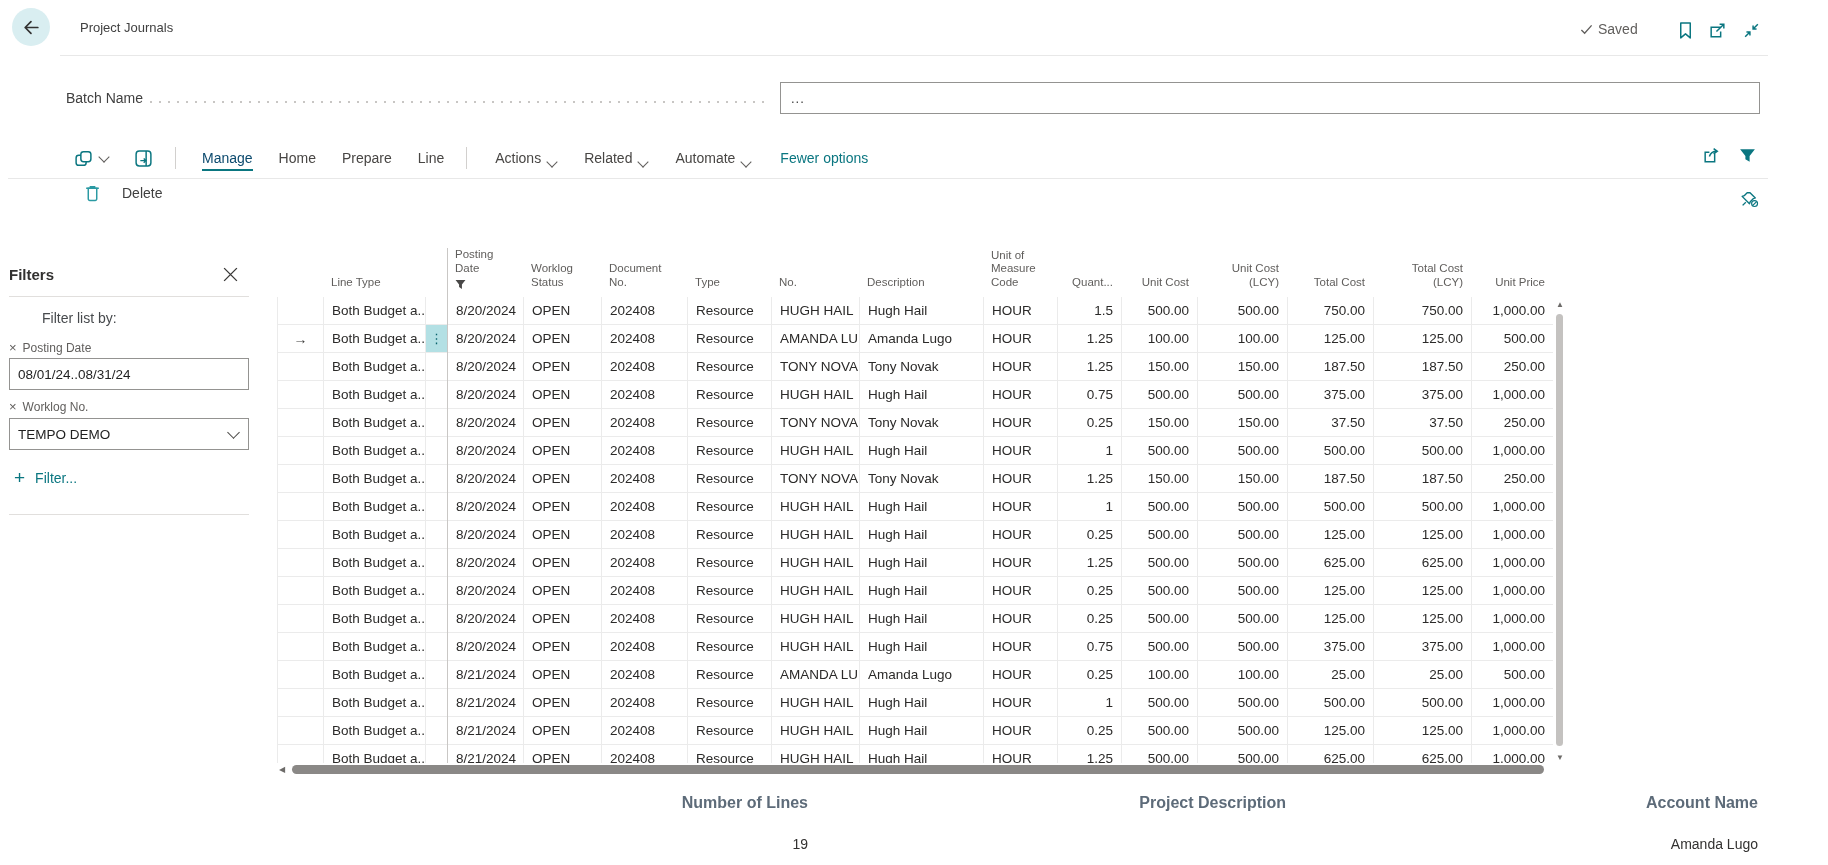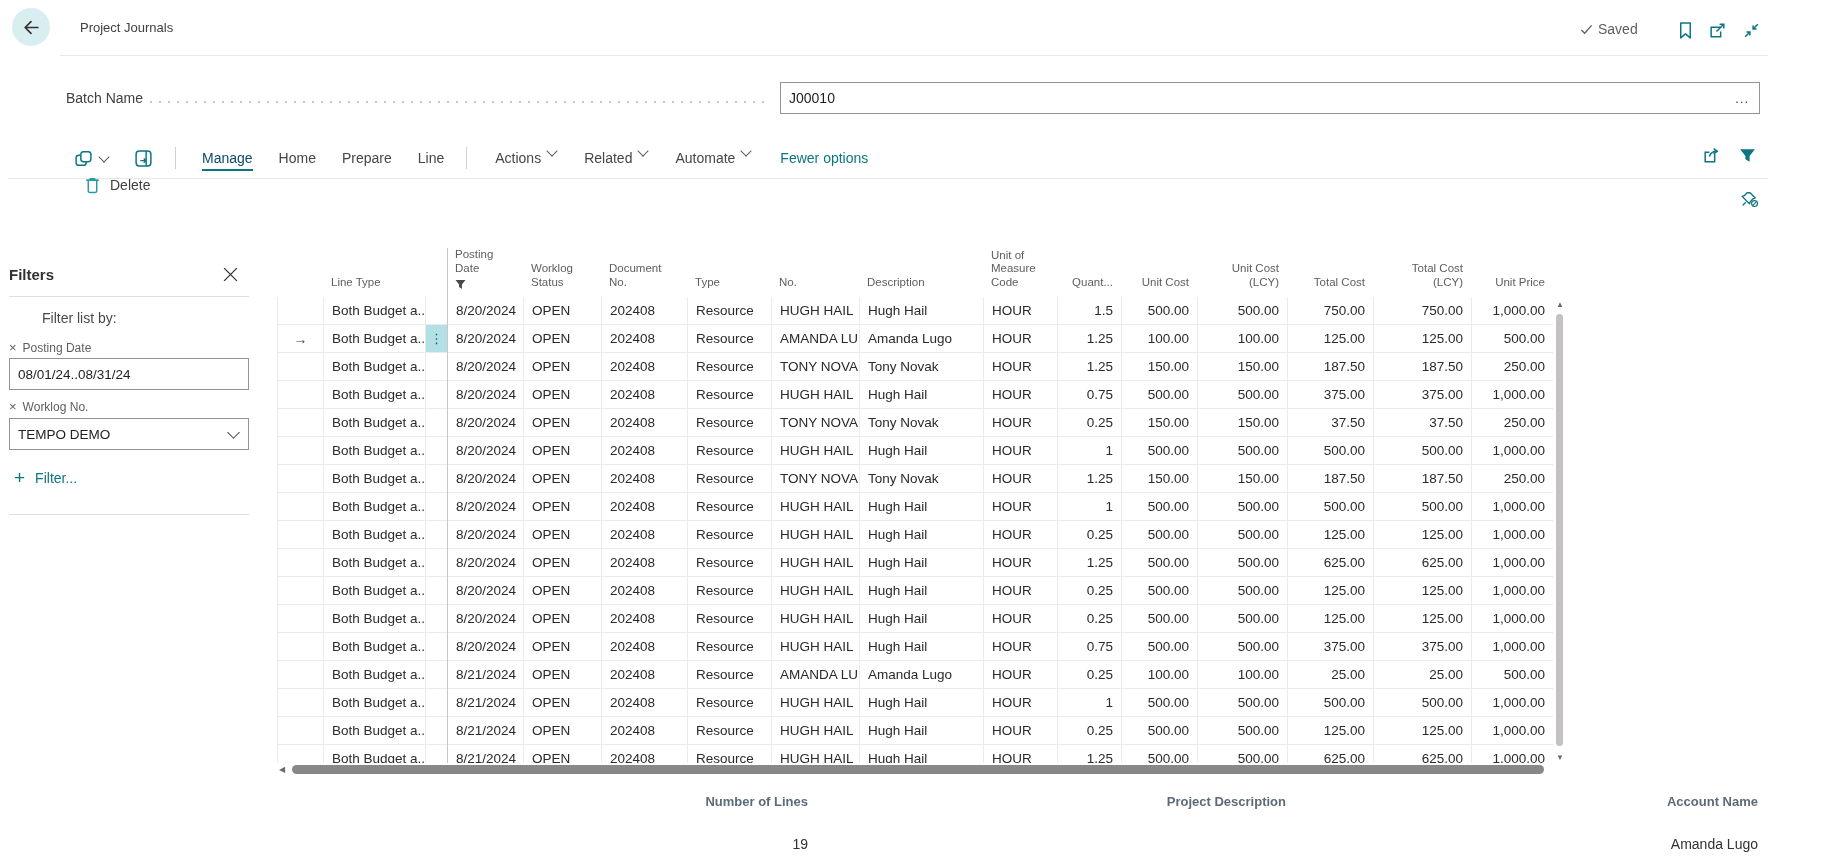--- a/index.html
+++ b/index.html
@@ -25,27 +25,27 @@
   .assist-edit{padding:0 10px;color:#404040;font-size:13px;letter-spacing:1px;cursor:pointer;}
 
   
   .menubar{left:74px;top:144px;height:28px;display:flex;align-items:center;font-size:14px;color:#484644;}
   .mb-gap{margin-left:26px;}
   .chev{width:7px;height:7px;border-right:1.4px solid #605e5c;border-bottom:1.4px solid #605e5c;
     transform:rotate(45deg);margin:-3px 0 0 7px;display:inline-block;}
   .v-divider{width:1px;height:22px;background:#d2d0ce;margin-left:22px;}
   .tab{margin-left:26px;cursor:pointer;white-space:nowrap;}
   .tab.active{color:#0c4a6e;border-bottom:2.5px solid #0a7680;padding-bottom:3px;margin-bottom:-5.5px;}
-  .menu-item{margin-left:28px;cursor:pointer;display:flex;align-items:flex-start;white-space:nowrap;}
+  .menu-item{margin-left:28px;cursor:pointer;display:flex;align-items:flex-end;white-space:nowrap;}
   .fewer{margin-left:30px;color:#0a7680;cursor:pointer;white-space:nowrap;}
   .mb-right-icon{top:146px;width:19px;height:19px;cursor:pointer;}
   .menubar-divider{left:8px;top:178px;width:1760px;height:1px;background:#e8e8e8;}
 
   
-  .delete-row{left:84px;top:176px;display:flex;align-items:center;gap:9px;cursor:pointer;}
+  .delete-row{left:84px;top:184px;display:flex;align-items:center;gap:21px;cursor:pointer;}
   .delete-label{font-size:14px;color:#404040;}
   .pin-icon{left:1740px;top:189px;width:19px;height:19px;cursor:pointer;}
 
   
   .filters-title{left:9px;top:266px;font-size:15px;font-weight:bold;color:#323130;}
   .filters-close{left:222px;top:266px;width:17px;height:17px;cursor:pointer;}
   .f-div{left:9px;height:1px;background:#e1dfdd;width:240px;}
   .filter-list-by{left:9px;top:310px;font-size:14px;color:#474a4d;margin-left:33px;}
   .chip{left:9px;display:flex;align-items:center;gap:6px;font-size:12px;color:#605e5c;}
   .chip .x{font-size:13px;line-height:10px;color:#605e5c;cursor:pointer;}
@@ -86,21 +86,21 @@
   
   .vscroll{left:1554px;top:300px;width:12px;height:462px;}
   .vscroll .arr{position:absolute;left:1px;color:#6d6b69;font-size:8px;width:10px;text-align:center;cursor:pointer;}
   .vscroll .thumb{position:absolute;left:2px;top:14px;width:7px;height:432px;background:#c4c2c0;border-radius:4px;cursor:pointer;}
   .hscroll{left:277px;top:764px;width:1276px;height:12px;}
   .hscroll .arr{position:absolute;top:1px;color:#6d6b69;font-size:8px;cursor:pointer;}
   .hscroll .thumb{position:absolute;left:15px;top:1px;width:1252px;height:9px;background:#8a8886;border-radius:5px;cursor:pointer;}
 
   
   .ffield{position:absolute;text-align:right;}
-  .ffield .flabel{font-size:13px;font-weight:600;color:#5d6b79;height:16px;}
+  .ffield .flabel{font-size:16px;font-weight:600;color:#5d6b79;height:16px;}
   .ffield .fvalue{font-size:14px;color:#323130;margin-top:26px;height:17px;}
   .ff-lines{right:1020px;top:794px;}
   .ff-projdesc{right:542px;top:794px;}
   .ff-account{right:70px;top:794px;}
 </style>
 </head>
 <body>
 
 <div class="abs back-btn">
   <span>
@@ -133,21 +133,20 @@
 <div class="abs hd-icon" style="left:1742px">
   <svg width="19" height="19" viewBox="0 0 18 18">
       <path d="M15 3 L10.5 7.5 M10.5 4.2 v3.3 h3.3 M3 15 L7.5 10.5 M4.2 10.5 h3.3 v3.3" fill="none" stroke="#0a7680" stroke-width="1.4"></path>
     </svg>
 </div>
 <div class="abs header-divider"></div>
 
 <div class="abs batch-label">Batch Name</div>
 <div class="abs leader"></div>
 <div class="abs batch-input-wrap">
-  <input class="batch-input" value="J00010" style="">
   <span class="assist-edit">...</span>
 </div>
 
 <div class="abs menubar">
   <span style="display:flex;align-items:center;">
     <svg width="19" height="19" viewBox="0 0 18 18">
         <rect x="2" y="6" width="9.5" height="9.5" rx="2.5" fill="none" stroke="#0a7680" stroke-width="1.4"></rect>
         <rect x="6.5" y="2.5" width="9.5" height="9.5" rx="2.5" fill="#fff" stroke="#0a7680" stroke-width="1.4"></rect>
       </svg>
   </span>

